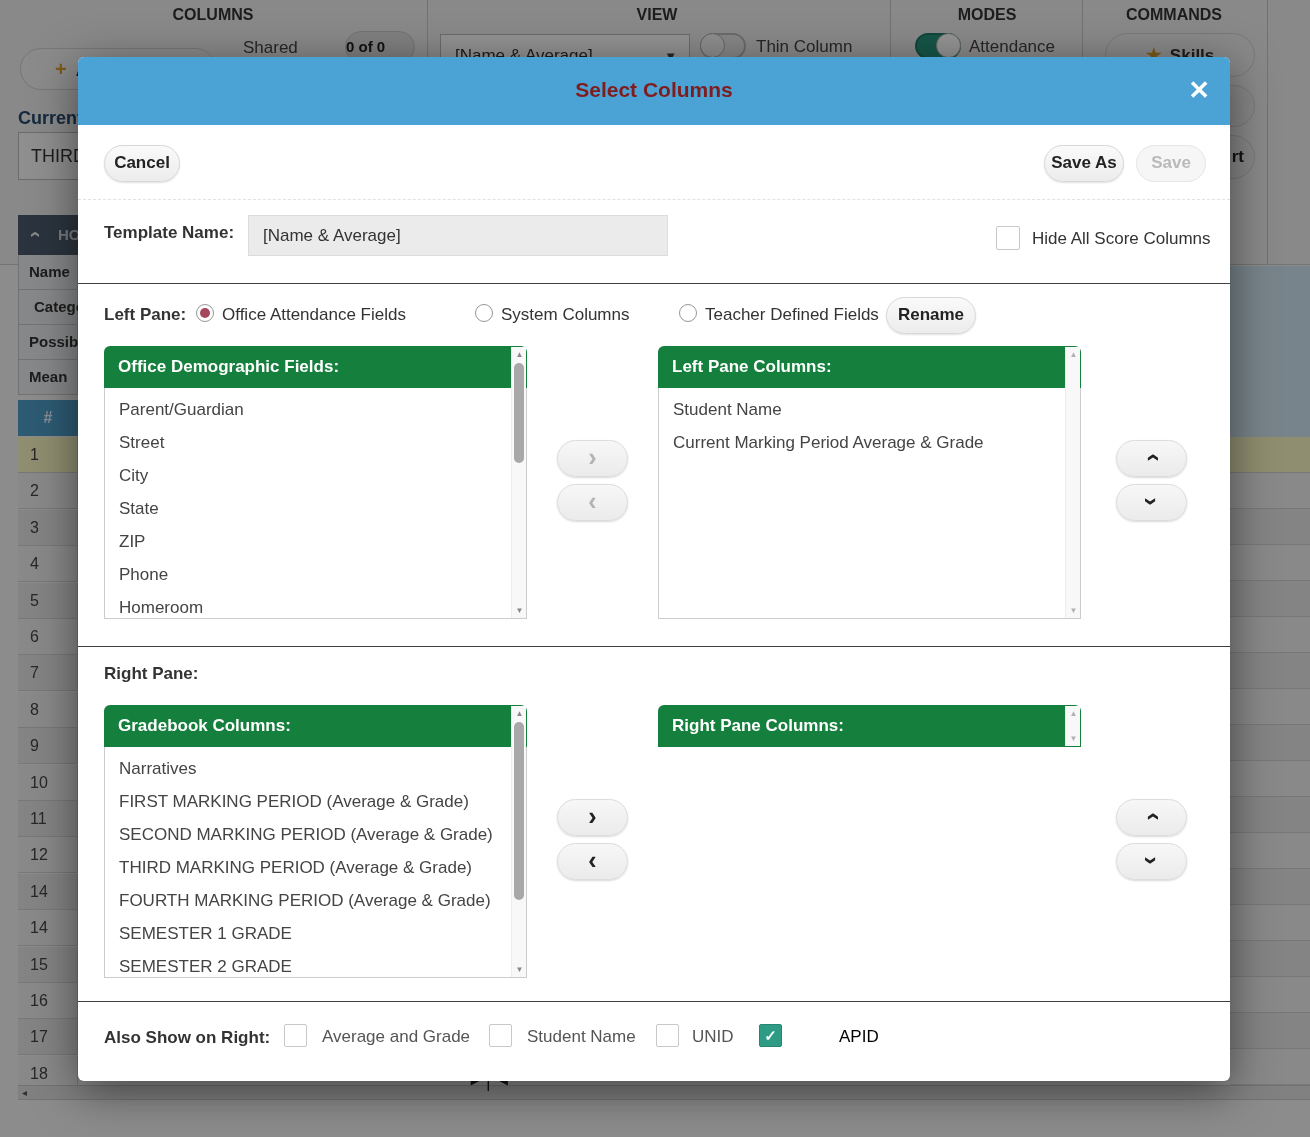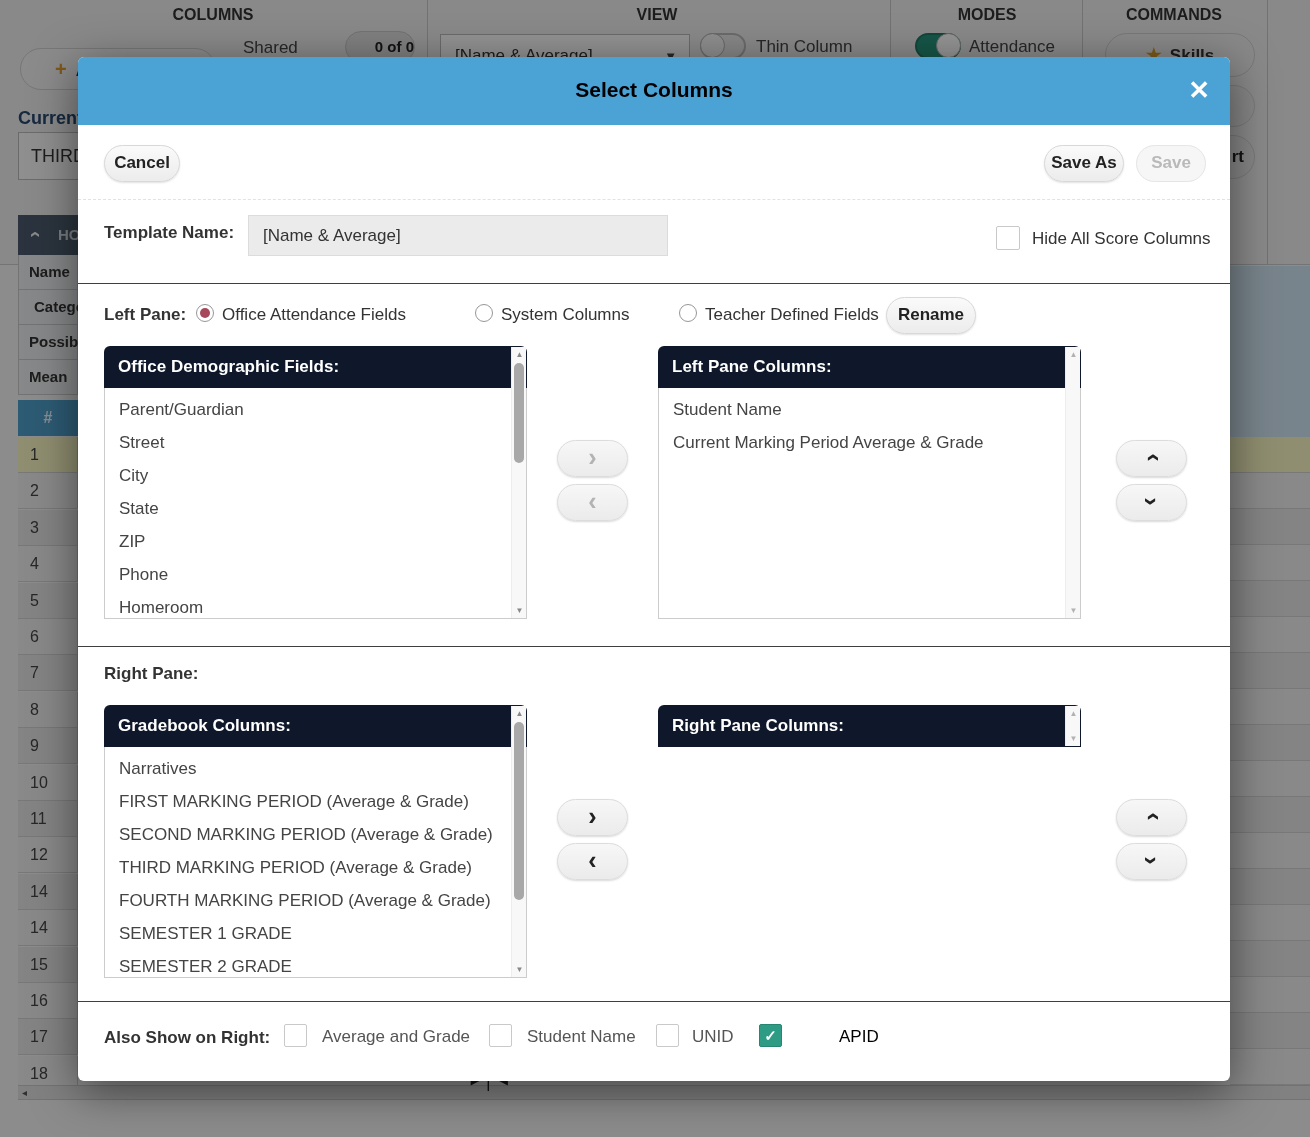--- a/index.html
+++ b/index.html
@@ -10,21 +10,21 @@
   
   .bg{position:absolute;inset:0;z-index:1}
   .toolbar{position:absolute;left:0;top:0;width:1310px;height:265px;background:#ececec;border-bottom:1px solid #c9c9c9}
   .sect-title{position:absolute;top:6px;width:220px;text-align:center;font-weight:bold;font-size:16px;color:#333}
   .vdiv{position:absolute;top:0;width:1px;height:265px;background:#c4c4c4}
   .pill{position:absolute;border-radius:22px;background:#efefef;border:1px solid #cdcdcd}
   .addbtn{left:20px;top:48px;width:196px;height:42px;font-weight:bold;font-size:17px;line-height:40px;padding-left:34px}
   .addbtn .plus{color:#dd9a2e;font-size:20px;font-weight:bold;margin-right:9px}
   .shared{position:absolute;left:243px;top:38px;font-size:17px;color:#444}
   .badge{position:absolute;left:345px;top:31px;width:70px;height:32px;border-radius:16px;background:#dcdcdc;border:1px solid #c6c6c6;
-         font-weight:bold;font-size:15px;text-align:right;line-height:30px;color:#222}
+         font-weight:bold;font-size:15px;text-align:left;line-height:30px;color:#222}
   .current-lbl{position:absolute;left:18px;top:108px;font-weight:bold;font-size:18px;color:#27496d}
   .current-box{position:absolute;left:18px;top:132px;width:160px;height:48px;background:#f6f6f6;border:1px solid #b9b9b9;
                font-size:18px;color:#333;line-height:46px;padding-left:12px}
   .viewdd{position:absolute;left:440px;top:34px;width:250px;height:44px;background:#fbfbfb;border:1px solid #b9b9b9}
   .viewdd .val{position:absolute;left:14px;top:11px;font-size:17px;color:#333}
   .viewdd .car{position:absolute;right:12px;top:14px;font-size:13px;color:#444}
   .toggle{position:absolute;width:46px;height:26px;border-radius:13px;border:2px solid #b9b9b9;background:#e8e8e8}
   .toggle .knob{position:absolute;top:-2px;width:25px;height:25px;border-radius:50%;background:#f4f4f4;border:1px solid #b0b0b0}
   .toggle.off .knob{left:-2px}
   .toggle.on{background:#27947C;border-color:#1f7a66}
@@ -59,21 +59,21 @@
   .scrollstrip .larr{position:absolute;left:4px;top:1px;font-size:10px;color:#555}
   .splitter{position:absolute;left:471px;top:1066px;font-size:20px;font-weight:bold;color:#222;letter-spacing:2px}
 
   
   .overlay{position:absolute;inset:0;background:rgba(0,0,0,.42);z-index:50}
 
   
   .modal{position:absolute;left:78px;top:57px;width:1152px;height:1024px;background:#fff;border-radius:6px;
          box-shadow:0 10px 45px rgba(0,0,0,.5);z-index:100}
   .mhead{position:absolute;left:0;top:0;right:0;height:68px;background:#4BA2D5;border-radius:6px 6px 0 0}
-  .mtitle{width:100%;text-align:center;color:#000000;font-weight:bold;font-size:21px;line-height:66px}
+  .mtitle{width:100%;text-align:center;color:#7f1d1d;font-weight:bold;font-size:21px;line-height:66px}
   .mclose{position:absolute;right:20px;top:17px;color:#fff;font-size:26px;font-weight:bold;line-height:32px}
 
   .btn{position:absolute;height:37px;border-radius:19px;background:linear-gradient(#fafafa,#ececec);
        border:1px solid #d8d8d8;box-shadow:0 1px 2px rgba(0,0,0,.12);
        font-weight:bold;font-size:17px;line-height:34px;color:#222;text-align:center}
   .btn.disabled{color:#b9b9b9;background:#f6f6f6;border-color:#e5e5e5;box-shadow:none}
   .b-cancel{left:26px;top:88px;width:76px}
   .b-saveas{left:966px;top:88px;width:80px}
   .b-save{left:1058px;top:88px;width:70px}
   .b-rename{left:808px;top:240px;width:90px}
@@ -89,21 +89,21 @@
   .cb{position:absolute;width:24px;height:24px;background:#fff;border:1px solid #c9c9c9;border-radius:2px;text-align:center}
   .cb .check{display:none}
   .cb.on{background:#2E9C85;border-color:#26866f}
   .cb.on .check{display:block;color:#fff;font-size:15px;font-weight:bold;line-height:22px}
   .cb.small{width:23px;height:23px}
 
   .radio{position:absolute;width:18px;height:18px;border-radius:50%;border:1px solid #979797;background:#fff}
   .radio.on::after{content:"";position:absolute;inset:3px;border-radius:50%;background:#A5485A}
 
   .panel{position:absolute;width:423px}
-  .phead{height:42px;background:#0f172a;border-radius:6px 6px 0 0;color:#fff;font-weight:bold;font-size:17px;
+  .phead{height:42px;background:#15803d;border-radius:6px 6px 0 0;color:#fff;font-weight:bold;font-size:17px;
          line-height:42px;padding-left:14px}
   .plist{position:relative;height:231px;background:#fff;border:1px solid #ccc;border-top:none;overflow:hidden;padding-top:5px}
   .plist .li{padding-left:14px;font-size:17px;line-height:33px;color:#444;white-space:nowrap}
   .plist .li.sel{background:#767676;color:#fff;margin-right:17px;line-height:35px;margin-top:-5px}
   .p-odf{left:26px;top:289px}.p-lpc{left:580px;top:289px}
   .p-gbc{left:26px;top:648px}.p-rpc{left:580px;top:648px}
 
   .sbar{position:absolute;top:1px;right:1px;bottom:1px;width:15px;background:#f8f8f8;border-left:1px solid #ededed}
   .sb-up{position:absolute;top:3px;left:0;width:15px;text-align:center;font-size:8px;color:#888}
   .sb-dn{position:absolute;bottom:3px;left:0;width:15px;text-align:center;font-size:8px;color:#888}

